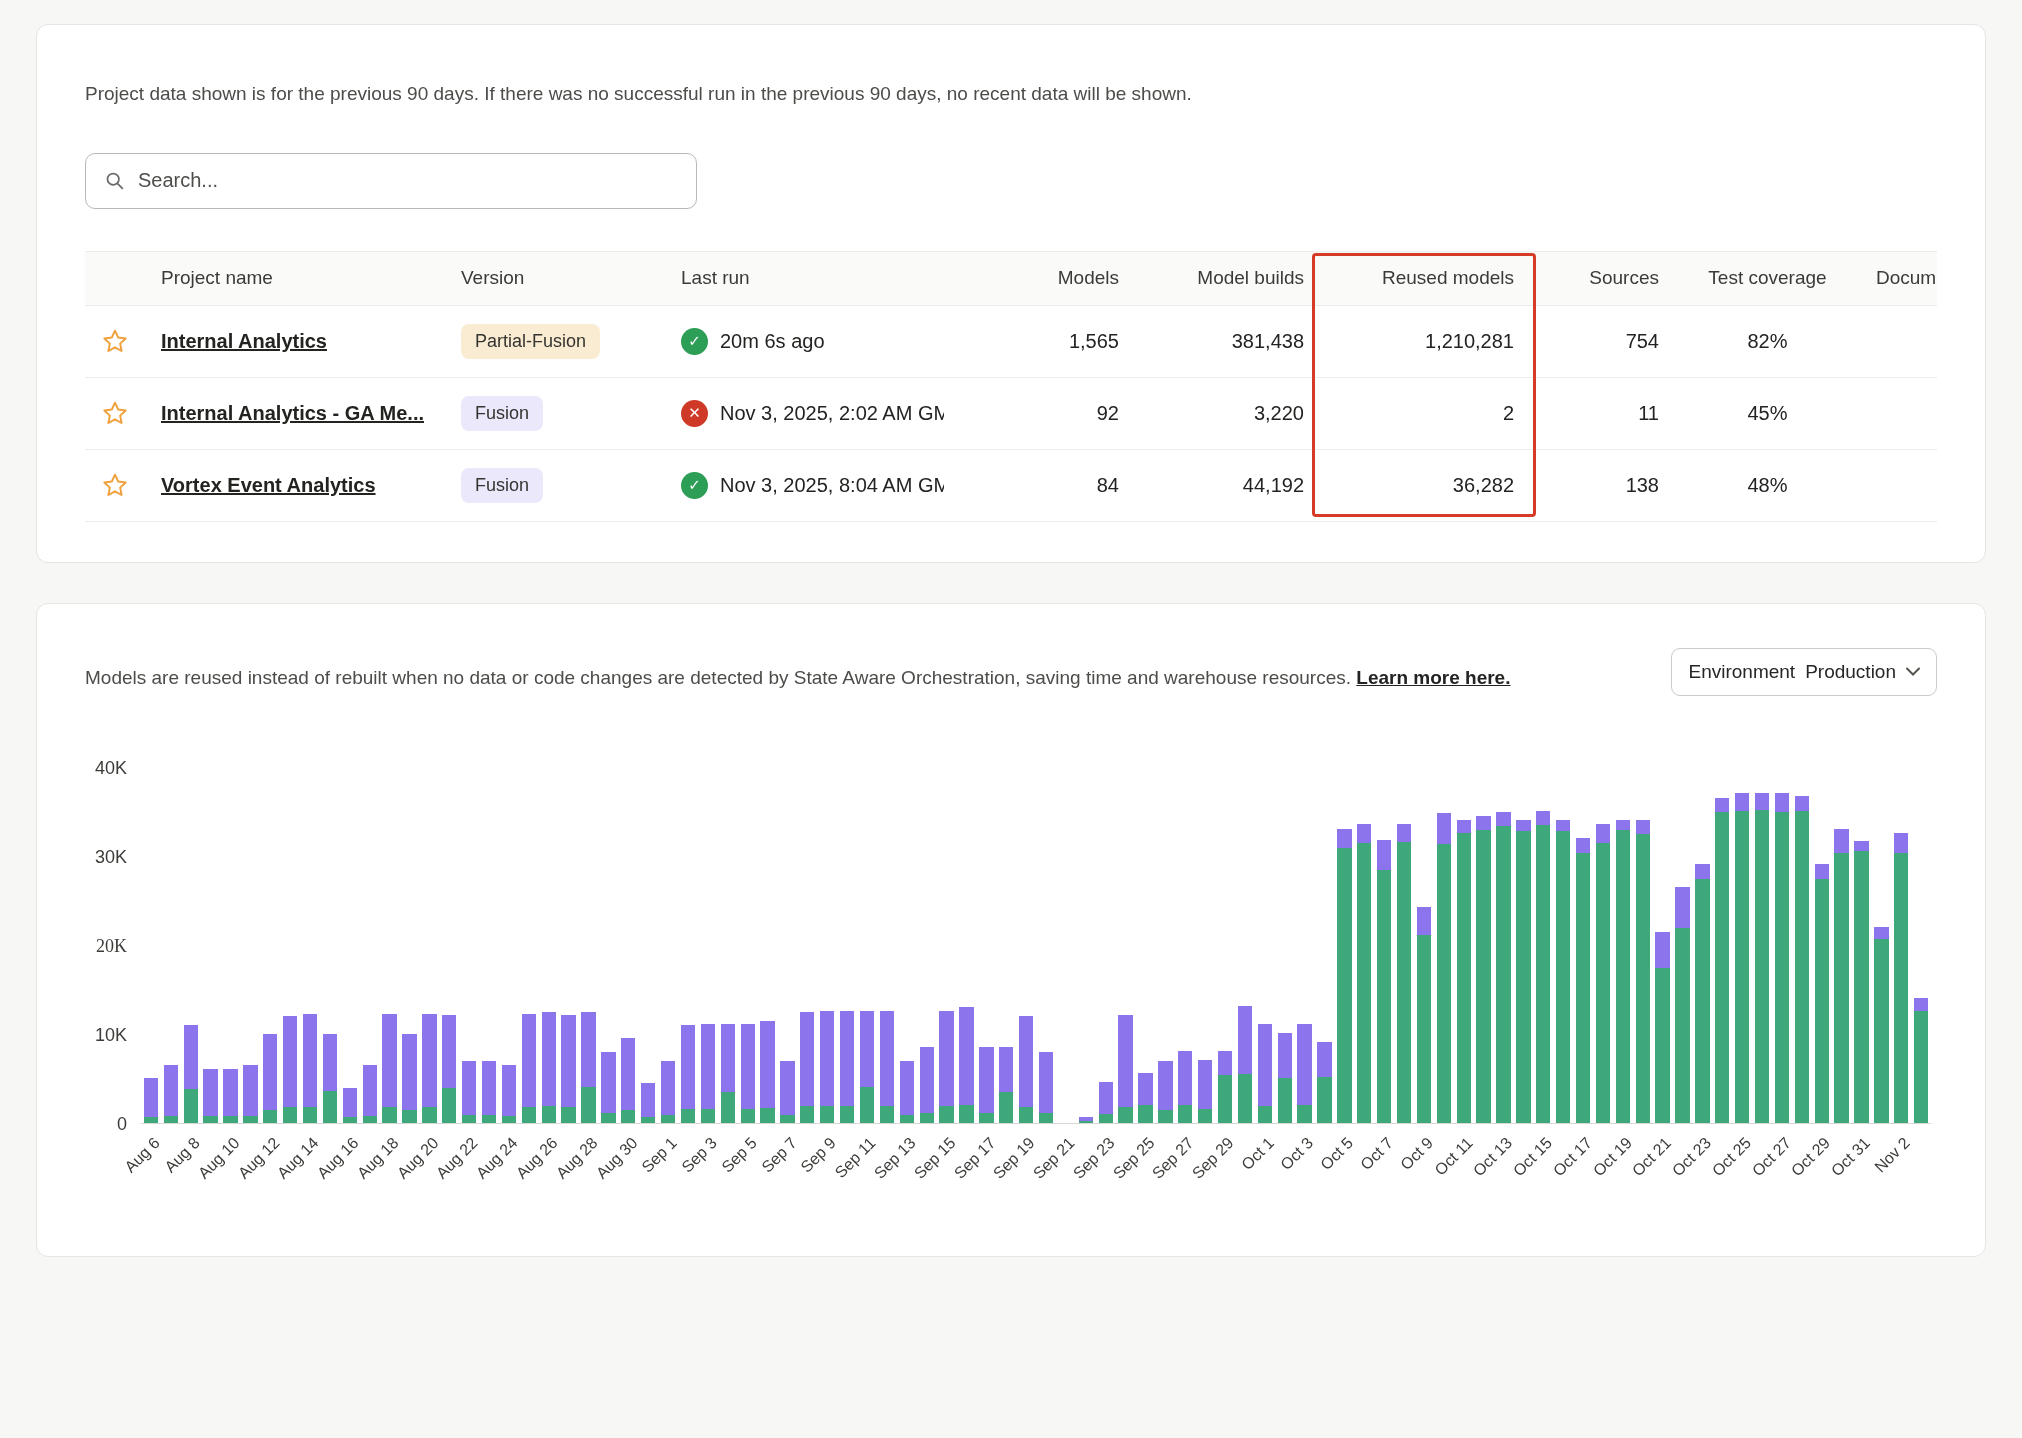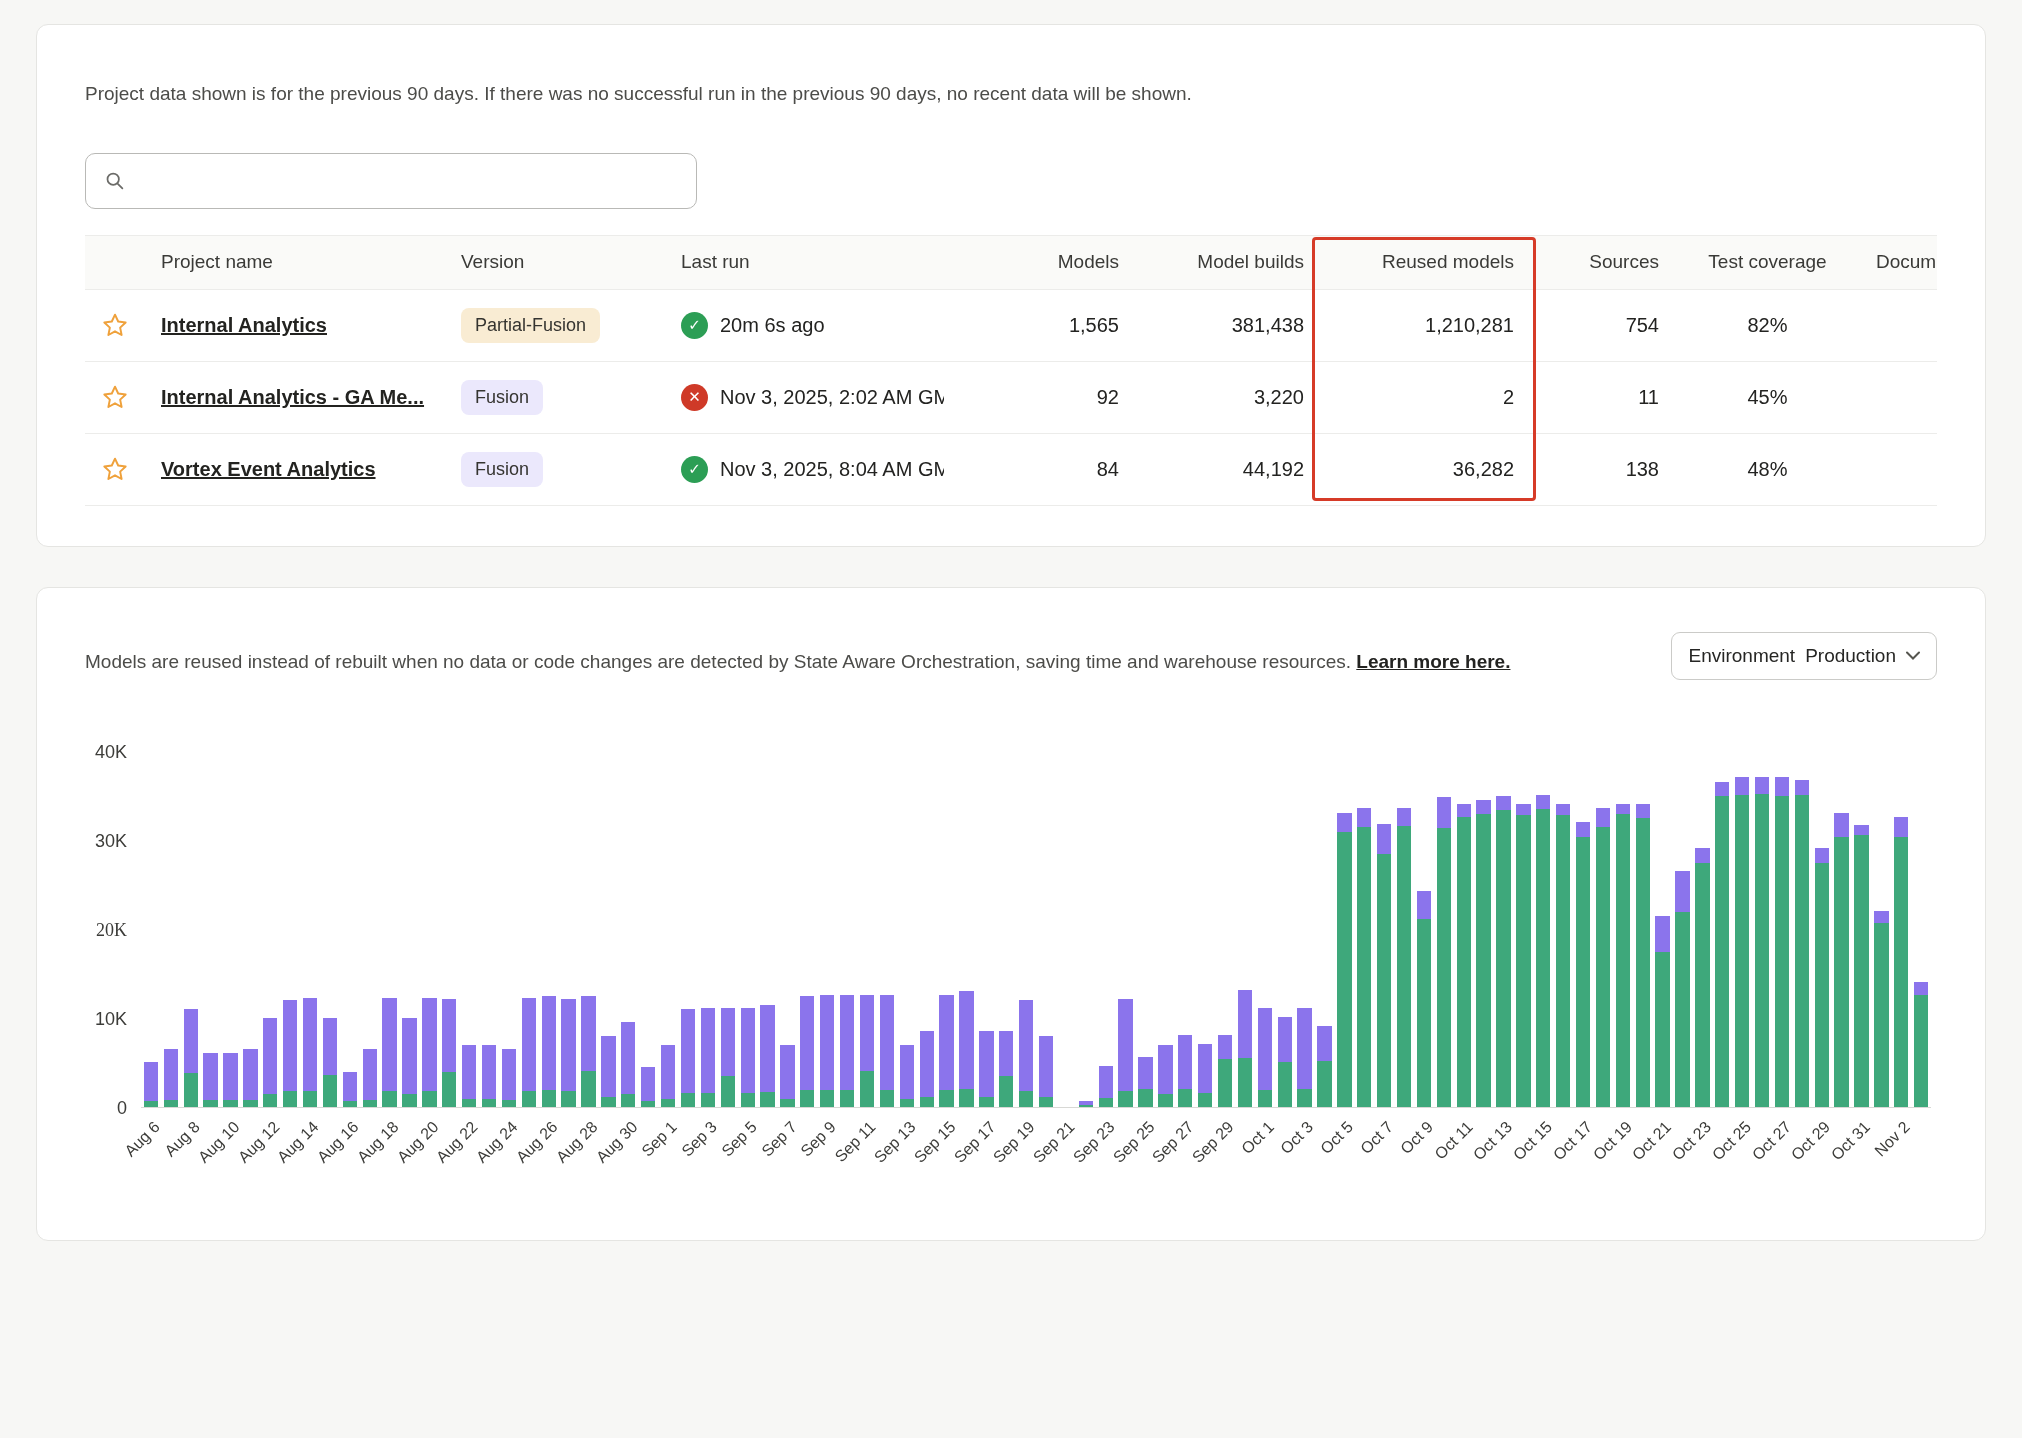--- a/index.html
+++ b/index.html
@@ -25,21 +25,21 @@
     display:flex;align-items:center;gap:13px;padding:0 18px;
   }
   .search svg{flex:none}
   .search input{
     border:none;outline:none;flex:1;font-size:20px;color:#222;
     font-family:inherit;background:transparent;
   }
   .search input::placeholder{color:#4e4e4b}
 
   
-  .table-wrap{position:relative;margin-top:26px;overflow:hidden}
+  .table-wrap{position:relative;margin-top:42px;overflow:hidden}
   table{border-collapse:collapse;table-layout:fixed;width:1915px}
   col.w-star{width:60px} col.w-name{width:300px} col.w-ver{width:220px}
   col.w-run{width:330px} col.w-models{width:140px} col.w-builds{width:185px}
   col.w-reused{width:210px} col.w-sources{width:145px} col.w-cov{width:185px}
   col.w-doc{width:140px}
   thead th{
     background:#fafaf8;border-top:1px solid #ececea;border-bottom:1px solid #ececea;
     font-size:19px;font-weight:500;color:#3a3a37;text-align:left;
     height:54px;padding:0 16px;white-space:nowrap;
   }
@@ -108,20 +108,21 @@
   <section class="card">
     <p class="card-sub">Project data shown is for the previous 90 days. If there was no successful run in the previous 90 days, no recent data will be shown.</p>
 
     <div class="search">
       <span style="display:inline-flex">
         <svg width="21" height="21" viewBox="0 0 24 24" fill="none" stroke="#6b6b68" stroke-width="2" stroke-linecap="round">
           <circle cx="10.5" cy="10.5" r="6.5"></circle>
           <line x1="15.5" y1="15.5" x2="21" y2="21"></line>
         </svg>
       </span>
+      <input placeholder="Search..." style="">
     </div>
 
     <div class="table-wrap">
       <table>
         <colgroup>
           <col class="w-star">
             <col class="w-name">
             <col class="w-ver">
             <col class="w-run">
           <col class="w-models">

